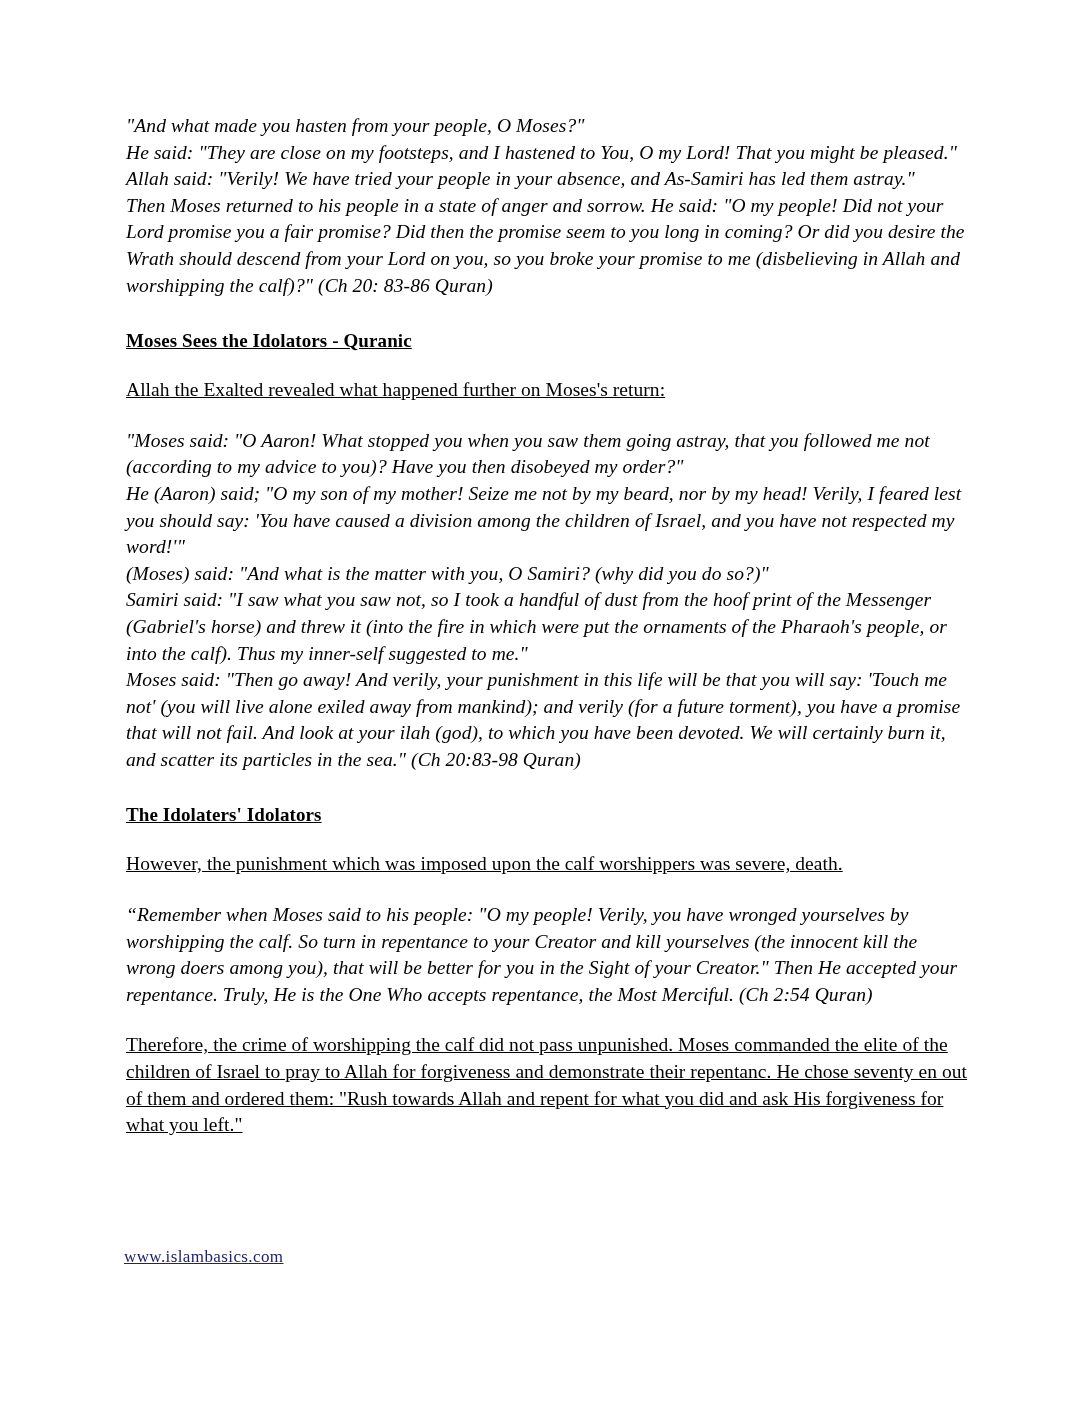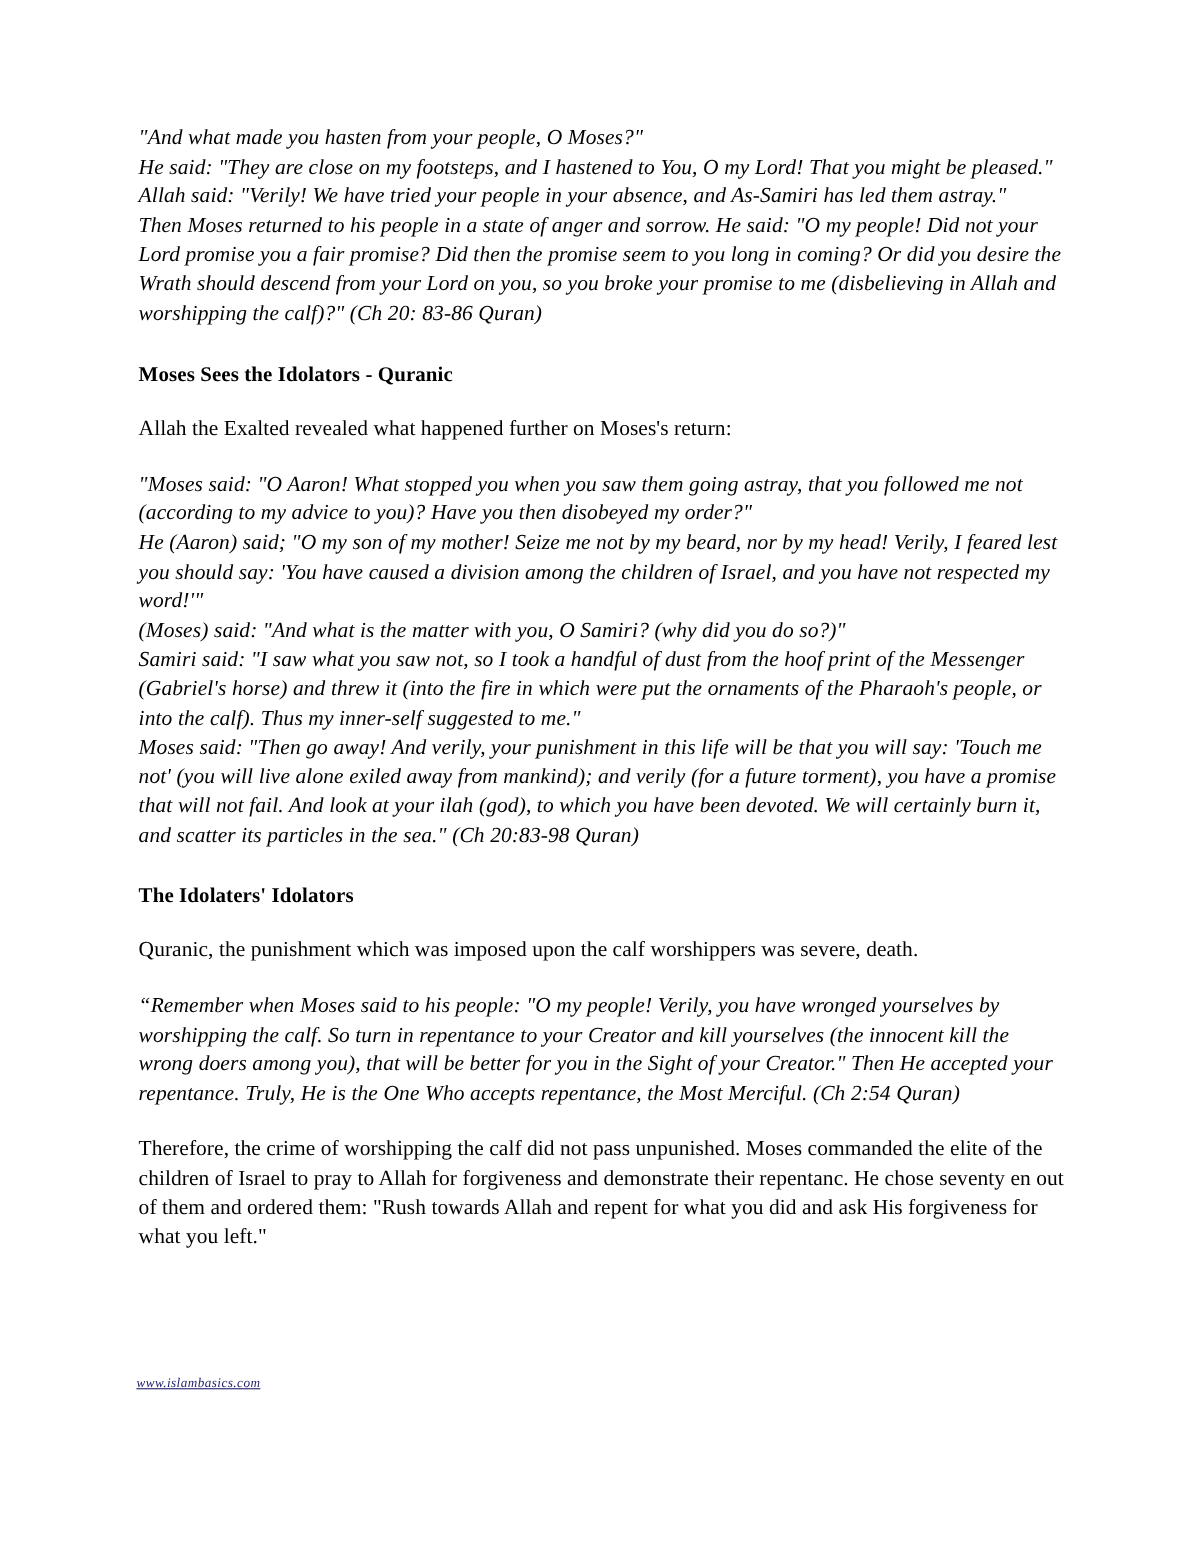--- a/index.html
+++ b/index.html
@@ -40,45 +40,46 @@
     letter-spacing: 0.1px;
   }
   
   .para {
     font-style: normal;
     font-size: 19.5px;
     line-height: 26.6px;
     text-align: left;
     margin: 0;
     letter-spacing: 0.05px;
+    text-decoration: underline;
   }
   .heading {
     font-weight: bold;
     font-size: 19px;
     line-height: 24px;
     margin: 0;
     letter-spacing: 0.1px;
+    text-decoration: underline;
   }
   .gap-lg { height: 30px; }
   .gap-md { height: 24px; }
   .footer-link-wrap {
     position: absolute;
     left: 124px;
     top: 1248px;
     width: 400px;
   }
   .footer-link {
     font-family: "Liberation Serif", "DejaVu Serif", serif;
-    font-size: 12px;
+    font-size: 17px;
     line-height: 15px;
     color: #22226b;
     text-decoration: underline;
     letter-spacing: 0.4px;
     display: inline-block;
-    font-style: italic;
   }
 </style>
 </head>
 <body>
 
 <div class="page">
 
   <div class="content">
 
     <div class="quote-block" style="white-space: pre-line;">"And what made you hasten from your people, O Moses?"
@@ -101,21 +102,21 @@
 (Moses) said: "And what is the matter with you, O Samiri? (why did you do so?)"
 Samiri said: "I saw what you saw not, so I took a handful of dust from the hoof print of the Messenger (Gabriel's horse) and threw it (into the fire in which were put the ornaments of the Pharaoh's people, or into the calf). Thus my inner-self suggested to me."
 Moses said: "Then go away! And verily, your punishment in this life will be that you will say: 'Touch me not' (you will live alone exiled away from mankind); and verily (for a future torment), you have a promise that will not fail. And look at your ilah (god), to which you have been devoted. We will certainly burn it, and scatter its particles in the sea." (Ch 20:83-98 Quran)</div>
 
     <div class="gap-lg"></div>
 
     <div class="heading">The Idolaters' Idolators</div>
 
     <div class="gap-md"></div>
 
-    <div class="para">Quranic, the punishment which was imposed upon the calf worshippers was severe, death.</div>
+    <div class="para">However, the punishment which was imposed upon the calf worshippers was severe, death.</div>
 
     <div class="gap-md"></div>
 
     <div class="quote-block">“Remember when Moses said to his people: "O my people! Verily, you have wronged yourselves by worshipping the calf. So turn in repentance to your Creator and kill yourselves (the innocent kill the wrong doers among you), that will be better for you in the Sight of your Creator." Then He accepted your repentance. Truly, He is the One Who accepts repentance, the Most Merciful. (Ch 2:54 Quran)</div>
 
     <div class="gap-md"></div>
 
     <div class="para">Therefore, the crime of worshipping the calf did not pass unpunished. Moses commanded the elite of the children of Israel to pray to Allah for forgiveness and demonstrate their repentanc. He chose seventy en out of them and ordered them: "Rush towards Allah and repent for what you did and ask His forgiveness for what you left."</div>
 
   </div>

